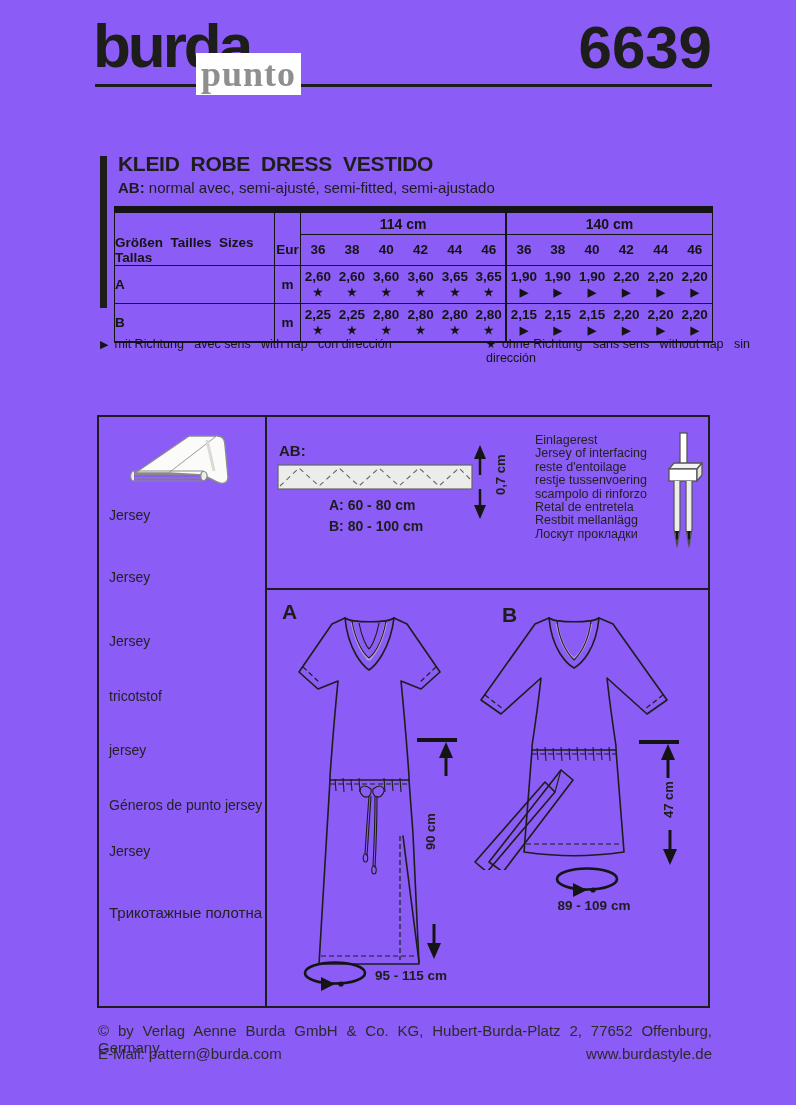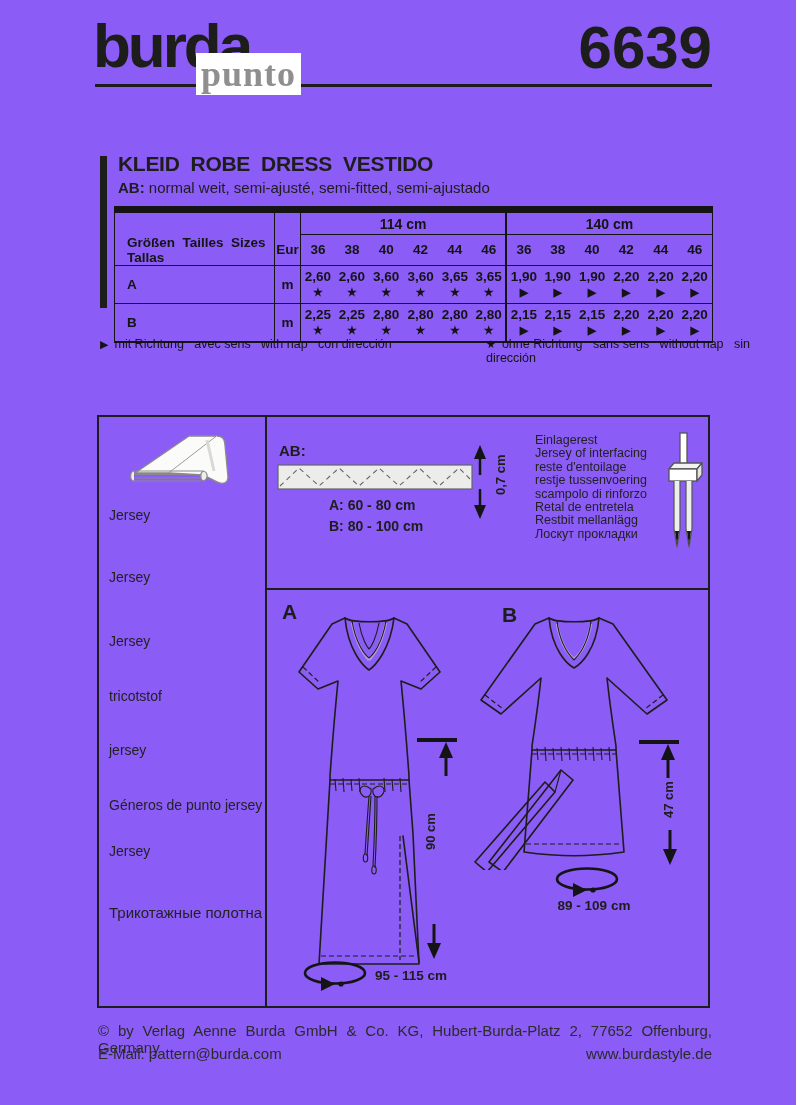--- a/index.html
+++ b/index.html
@@ -22,21 +22,21 @@
   .title{position:absolute;left:118px;top:152px;font-size:21px;font-weight:700;letter-spacing:-0.3px;}
   .subtitle{position:absolute;left:118px;top:179px;font-size:15px;}
   .subtitle b{font-weight:700;}
 
   
   .yardage{position:absolute;left:114px;top:206px;width:598px;border-collapse:collapse;
            table-layout:fixed;border-top:7px solid #141414;border-bottom:2.5px solid #141414;
            border-left:1.5px solid #141414;border-right:1.5px solid #141414;}
   .yardage td,.yardage th{padding:0;font-weight:700;text-align:center;vertical-align:middle;
            font-size:13.5px;color:#141414;}
-  .yardage .lbl{text-align:left;padding-left:12px;white-space:pre-wrap;}
+  .yardage .lbl{text-align:left;padding-left:0;white-space:pre-wrap;}
   .yardage .r-eur{border-right:1.5px solid #141414;}
   .yardage .r-lbl{border-right:1.5px solid #141414;}
   .yardage .grp2{border-left:2.2px solid #141414;}
   .yardage .hline{border-bottom:1.7px solid #141414;}
   .yardage tr.widthrow td{height:21px;font-size:14px;}
   .yardage tr.sizerow td,.yardage tr.sizerow th{height:22px;}
   .yardage tr.valrow td{height:37px;}
   .val-cell .v{line-height:16px;font-size:13.5px;}
   .val-cell .s{line-height:15px;font-size:11px;}
   .legend{position:absolute;top:337px;font-size:12.5px;font-weight:500;color:#141414;}
@@ -98,21 +98,21 @@
 
 <div class="page">
 
   <div class="header-rule"></div>
   <div class="brand">burda</div>
   <div class="brand-sub">punto</div>
   <div class="pattern-number">6639</div>
 
   <div class="title-bar"></div>
   <div class="title pre">KLEID  ROBE  DRESS  VESTIDO</div>
-  <div class="subtitle"><b>AB:</b><span> normal weit, semi-ajusté, semi-fitted, semi-ajustado</span></div>
+  <div class="subtitle"><b>AB:</b><span> normal avec, semi-ajusté, semi-fitted, semi-ajustado</span></div>
 
   <table class="yardage">
     <colgroup>
       <col style="width:160px">
         <col style="width:26px">
       <col span="12" style="width:34.3px">
     </colgroup>
     <tbody>
         <tr class="widthrow">
       <td class="r-lbl"></td>

